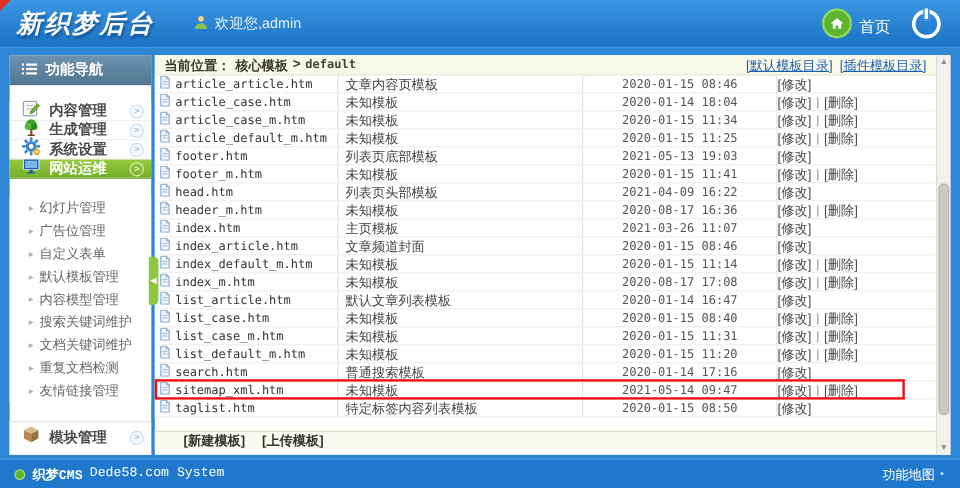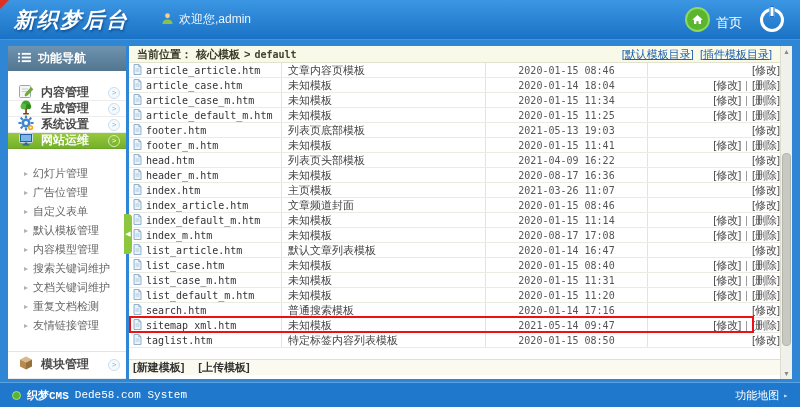--- a/index.html
+++ b/index.html
@@ -65,28 +65,28 @@
   .dir-links a{ color:#1c5fae; font-size:11px; text-decoration:underline; cursor:pointer;}
 
   .rows{ flex:1; }
   .t-row{ height:15px; display:flex; border-bottom:1px solid #ebebe1; position:relative; background:#fff;}
   .cell{ display:flex; align-items:center; font-size:11px; color:#444; overflow:hidden; white-space:nowrap;}
   .c-file{ width:153px; flex:0 0 153px; border-right:1px solid #e4e4da; padding-left:4px; gap:4px;}
   .c-file .fname{ font-family:"DejaVu Sans Mono","Liberation Mono",monospace; font-size:10px; color:#333; cursor:pointer;}
   .c-desc{ width:204px; flex:0 0 204px; border-right:1px solid #e4e4da; padding-left:6px;}
   .c-date{ width:162px; flex:0 0 162px; border-right:1px solid #e4e4da; justify-content:center;
     font-family:"DejaVu Sans Mono","Liberation Mono",monospace; font-size:10px; color:#555;}
-  .c-act{ flex:1; justify-content:flex-end; gap:4px;}
+  .c-act{ flex:1; justify-content:flex-start; gap:4px;}
   .c-act .act{ color:#4a4a4a; cursor:pointer; font-size:11px;}
   .c-act .sep{ color:#888; font-size:10px;}
   .hl-box{ position:absolute; left:0; right:26px; top:-2px; bottom:-1px;
     border:2px solid #ee1111; pointer-events:none; z-index:4;}
 
   .btn-bar{ height:16px; flex:0 0 16px; background:#fafaf0; border-top:1px solid #e0e0d0;
-    display:flex; align-items:center; gap:14px; padding-left:4px;}
+    display:flex; align-items:center; gap:14px; padding-left:24px;}
   .btn-bar a{ font-size:11px; font-weight:bold; color:#333; cursor:pointer;}
   .main-rest{ flex:0 0 4px; }
 
   
   .scrollbar{ position:absolute; top:0; right:0; bottom:0; width:12px; background:#f1f1ec;
     border-left:1px solid #ddddd2; display:flex; flex-direction:column; align-items:center;}
   .sb-arrow{ height:11px; flex:0 0 11px; font-size:7px; color:#8a8a8a; line-height:11px; cursor:pointer;}
   .sb-track{ flex:1; width:100%; position:relative;}
   .sb-thumb{ position:absolute; left:1px; right:1px; top:31%; height:62%;
     background:#c9c9c3; border-radius:4px; border:1px solid #b5b5ad; cursor:pointer;}

